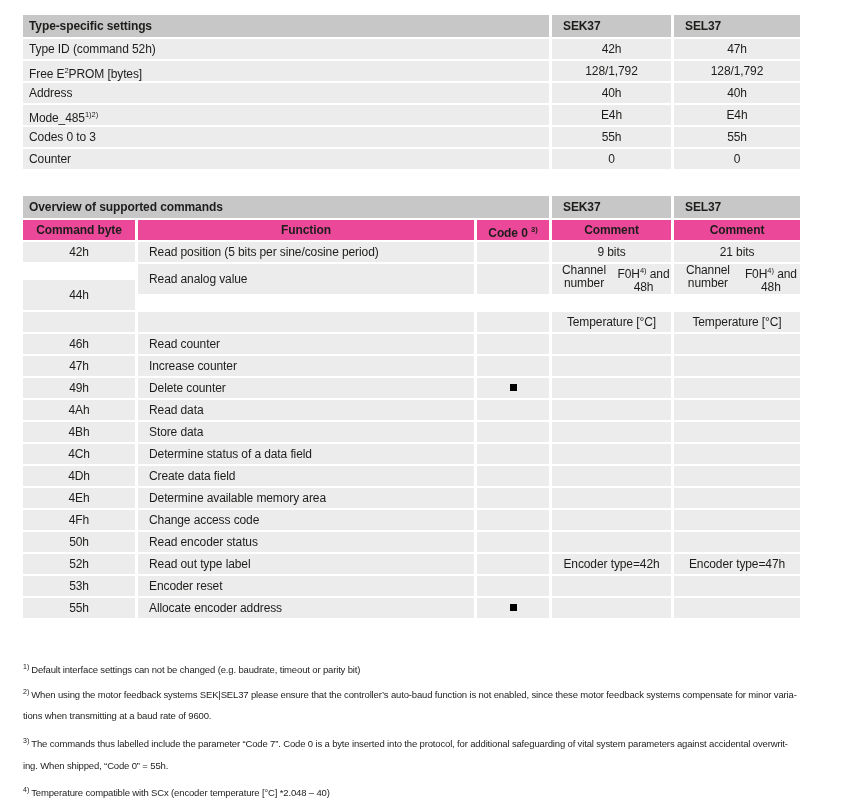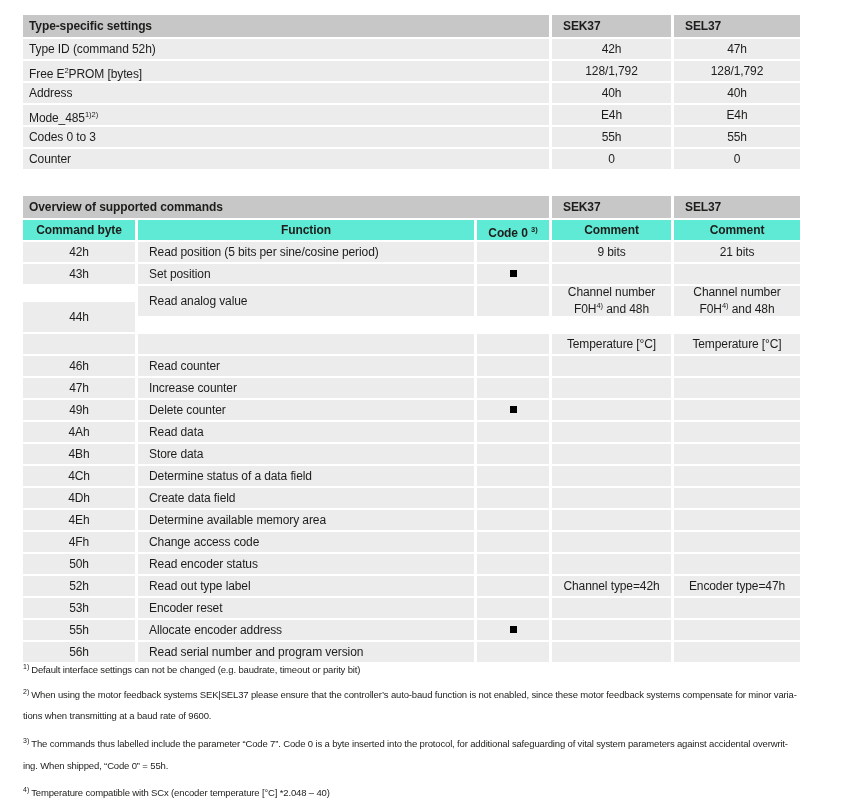--- a/index.html
+++ b/index.html
@@ -9,28 +9,28 @@
     letter-spacing:-0.1px;
   }
   .tbl { position:absolute; left:23px; width:777px; }
   .t1 { top:15px; }
   .t2 { top:196px; }
   .row3 { display:grid; grid-template-columns:526px 119px 126px; column-gap:3px; margin-bottom:2px; }
   .row5 { display:grid; grid-template-columns:112px 336px 72px 119px 126px; column-gap:3px; margin-bottom:2px; }
   .cell { font-size:12px; overflow:hidden; }
   .bg { background:#ececec; }
   .hbg { background:#c7c7c7; font-weight:bold; }
-  .wbg { background:#5eead4; font-weight:bold; }
+  .wbg { background:#ec4899; font-weight:bold; }
   .l  { text-align:left; padding-left:6px; }
   .l2 { text-align:left; padding-left:11px; }
   .ctr { text-align:center; }
   .h20 { height:20px; line-height:20px; }
   .h22 { height:22px; line-height:22px; }
   .h30 { height:30px; }
-  .duo { display:flex; flex-direction:column; justify-content:center; line-height:13px; text-align:center; }
+  .duo { display:flex; flex-direction:row; justify-content:center; line-height:13px; text-align:center; }
   sup.sp { font-size:7.5px; letter-spacing:0; }
   .sq { display:inline-block; width:7px; height:7px; background:#000000; vertical-align:middle; margin-top:-2px; }
   .fns { position:absolute; left:23px; top:655px; width:810px; font-size:9.5px; letter-spacing:-0.15px; }
   .fn-line { height:24.7px; line-height:24.7px; white-space:nowrap; overflow:hidden; }
   sup.fnm { font-size:7px; letter-spacing:0; margin-right:2px; }
 </style>
 </head>
 <body>
 
 <div class="tbl t1">
@@ -93,27 +93,20 @@
   </div>
 
   <div class="row5">
     <div class="cell bg ctr h20">42h</div>
     <div class="cell bg l2 h20">Read position (5 bits per sine/cosine period)</div>
     <div class="cell bg ctr h20"></div>
     <div class="cell bg ctr h20">9 bits</div>
     <div class="cell bg ctr h20">21 bits</div>
   </div>
 
-  <div class="row5">
-    <div class="cell bg ctr h20">43h</div>
-    <div class="cell bg l2 h20">Set position</div>
-    <div class="cell bg ctr h20"><span class="sq"></span></div>
-    <div class="cell bg ctr h20"></div>
-    <div class="cell bg ctr h20"></div>
-  </div>
 
   <div class="row5">
     <div class="cell bg ctr h30" style="line-height:30px;margin-top:16px;">44h</div>
     <div class="cell bg l2 h30" style="line-height:30px;">Read analog value</div>
     <div class="cell bg ctr h30" style="line-height:30px;"></div>
     <div class="cell bg duo h30">
       <span>Channel number</span>
       <span><span>F0H</span><sup class="sp">4)</sup><span> and 48h</span></span>
     </div>
     <div class="cell bg duo h30">
@@ -207,47 +200,40 @@
     <div class="cell bg l2 h20">Read encoder status</div>
     <div class="cell bg ctr h20"></div>
     <div class="cell bg ctr h20"></div>
     <div class="cell bg ctr h20"></div>
   </div>
 
   <div class="row5">
     <div class="cell bg ctr h20">52h</div>
     <div class="cell bg l2 h20">Read out type label</div>
     <div class="cell bg ctr h20"></div>
-    <div class="cell bg ctr h20">Channel type=42h</div>
+    <div class="cell bg ctr h20">Encoder type=42h</div>
     <div class="cell bg ctr h20">Encoder type=47h</div>
   </div>
 
   <div class="row5">
     <div class="cell bg ctr h20">53h</div>
     <div class="cell bg l2 h20">Encoder reset</div>
     <div class="cell bg ctr h20"></div>
     <div class="cell bg ctr h20"></div>
     <div class="cell bg ctr h20"></div>
   </div>
 
   <div class="row5">
     <div class="cell bg ctr h20">55h</div>
     <div class="cell bg l2 h20">Allocate encoder address</div>
     <div class="cell bg ctr h20"><span class="sq"></span></div>
     <div class="cell bg ctr h20"></div>
     <div class="cell bg ctr h20"></div>
   </div>
 
-  <div class="row5">
-    <div class="cell bg ctr h20">56h</div>
-    <div class="cell bg l2 h20">Read serial number and program version</div>
-    <div class="cell bg ctr h20"></div>
-    <div class="cell bg ctr h20"></div>
-    <div class="cell bg ctr h20"></div>
-  </div>
 </div>
 
 <div class="fns">
   <div class="fn-line"><sup class="fnm">1)</sup><span>Default interface settings can not be changed (e.g. baudrate, timeout or parity bit)</span></div>
   <div class="fn-line"><sup class="fnm">2)</sup><span>When using the motor feedback systems SEK|SEL37 please ensure that the controller’s auto-baud function is not enabled, since these motor feedback systems compensate for minor varia-</span></div>
   <div class="fn-line"><span>tions when transmitting at a baud rate of 9600.</span></div>
   <div class="fn-line"><sup class="fnm">3)</sup><span>The commands thus labelled include the parameter “Code 7”. Code 0 is a byte inserted into the protocol, for additional safeguarding of vital system parameters against accidental overwrit-</span></div>
   <div class="fn-line"><span>ing. When shipped, “Code 0” = 55h.</span></div>
   <div class="fn-line"><sup class="fnm">4)</sup><span>Temperature compatible with SCx (encoder temperature [°C] *2.048 – 40)</span></div>
 </div>

